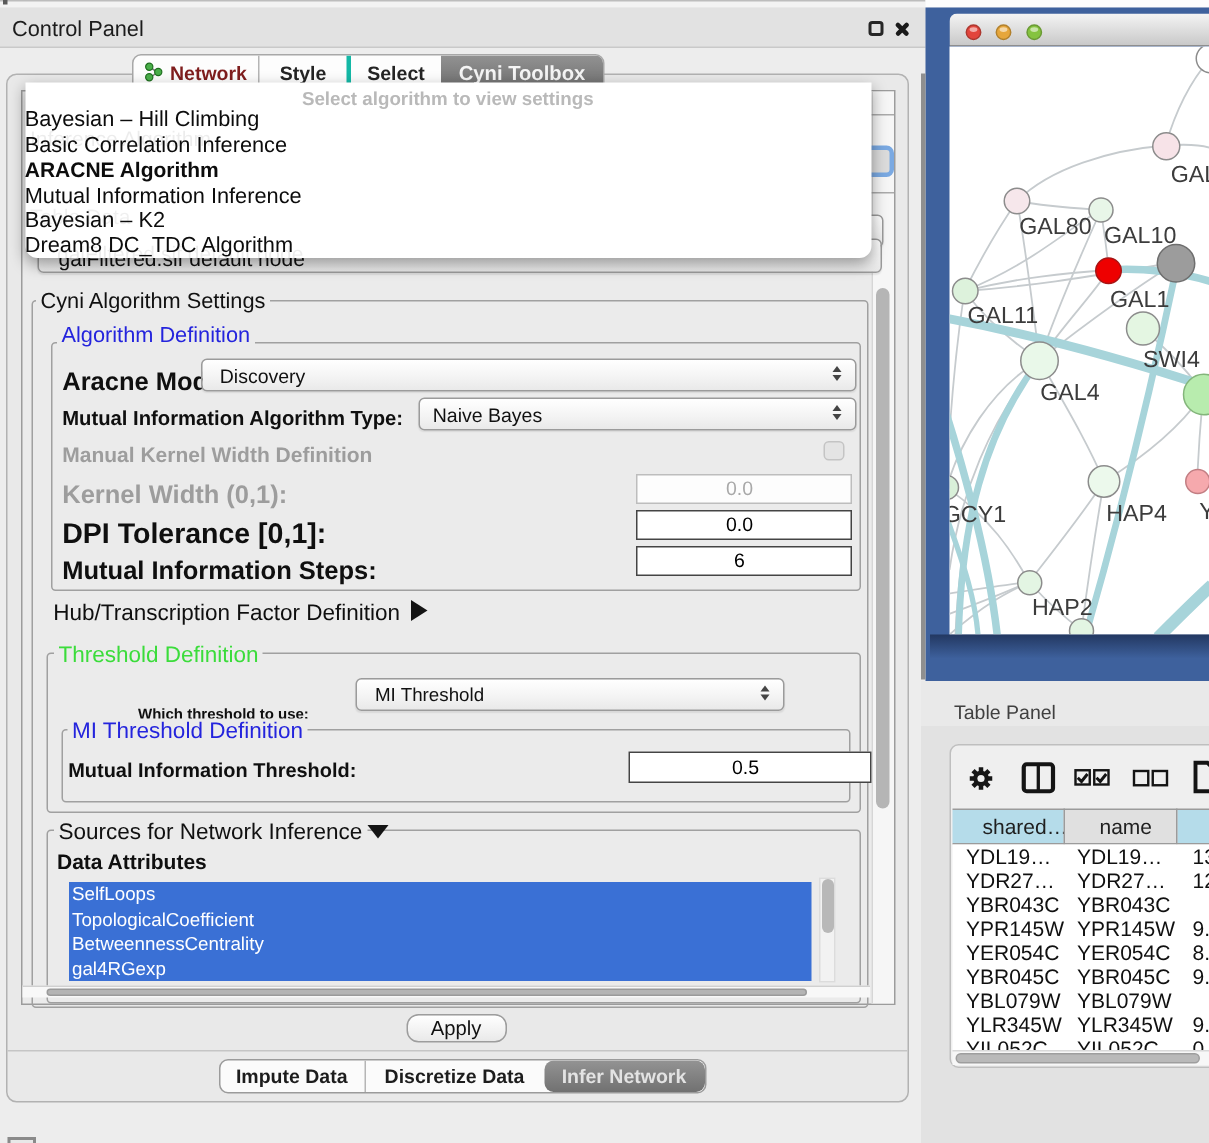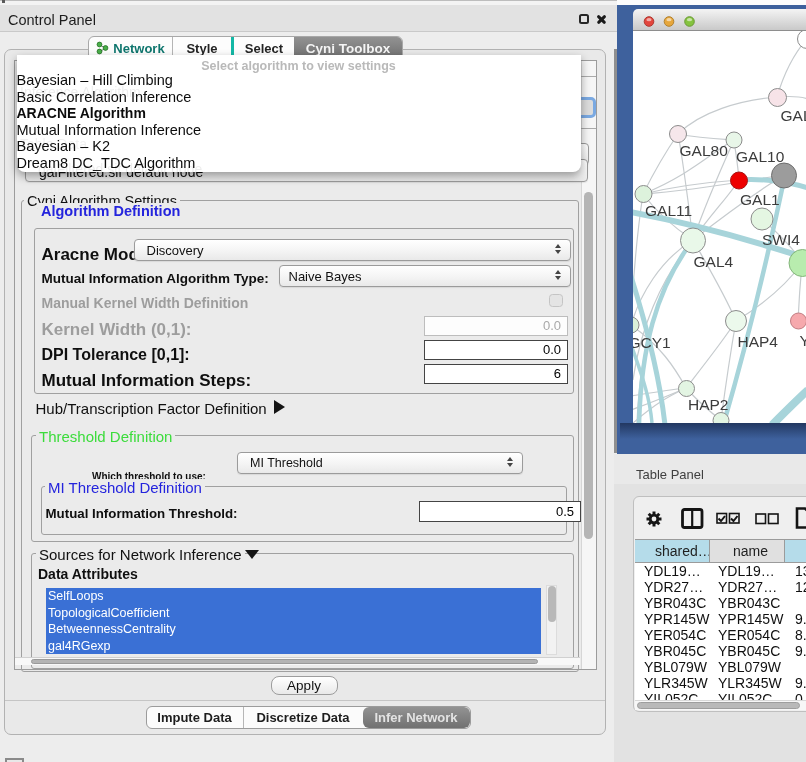--- a/index.html
+++ b/index.html
@@ -10,21 +10,21 @@
   .lbl{font-size:17px;color:#0f0f0f;white-space:nowrap;}
   .glabel{font-size:13px;white-space:nowrap;background:#ebebeb;padding:0 3px;}
   .grp{position:absolute;border:1px solid #a0a0a0;border-radius:3px;}
   .combo{position:absolute;border:1px solid #9b9b9b;border-radius:4px;
          background:linear-gradient(180deg,#ffffff 0%,#f4f4f4 55%,#e9e9e9 100%);
          box-shadow:0 1px 1px rgba(0,0,0,0.08);}
   .combo .ct{position:absolute;left:12px;top:3px;font-size:13px;color:#111;white-space:nowrap;}
   .spin{position:absolute;right:8px;width:7px;}
   .spin .up{width:0;height:0;border-left:3.5px solid transparent;border-right:3.5px solid transparent;border-bottom:4.5px solid #444;margin-bottom:2px;}
   .spin .dn{width:0;height:0;border-left:3.5px solid transparent;border-right:3.5px solid transparent;border-top:4.5px solid #444;}
-  .tf{position:absolute;background:#fff;font-size:13px;text-align:right;padding-right:6px;box-sizing:border-box;}
+  .tf{position:absolute;background:#fff;font-size:13px;text-align:center;padding-right:6px;box-sizing:border-box;}
   .tfon{border:1px solid #444;color:#000;}
   .tfoff{border:1px solid #bdbdbd;color:#a9a9a9;background:#fdfdfd;}
 </style>
 </head>
 <body>
 
 <div class="abs" style="left:0;top:0;width:617px;height:5px;background:#f3f3f3;border-top:1px solid #bdbdbd;box-sizing:border-box;"></div>
 <div class="abs" style="left:2px;top:0;width:3px;height:3px;background:#5a5a5a;"></div>
 <div class="abs" style="left:617px;top:0;width:189px;height:5px;background:#fdfdfd;"></div>
 
@@ -38,37 +38,37 @@
 
 <div class="abs" style="left:88px;top:36px;height:22px;display:flex;border:1px solid #a8a8a8;border-radius:6px 6px 0 0;overflow:hidden;background:#fdfdfd;">
   <div style="width:83px;display:flex;align-items:center;justify-content:center;border-right:1px solid #b5b5b5;">
     <svg width="13" height="14" viewBox="0 0 13 14" style="margin-right:4px;">
       <line x1="4" y1="4" x2="9" y2="7" stroke="#777" stroke-width="1"></line>
       <line x1="4" y1="11" x2="9" y2="7" stroke="#777" stroke-width="1"></line>
       <circle cx="3.5" cy="3.5" r="2.4" fill="#4aaf4a" stroke="#1f6f1f" stroke-width="0.8"></circle>
       <circle cx="3.5" cy="10.5" r="2.4" fill="#4aaf4a" stroke="#1f6f1f" stroke-width="0.8"></circle>
       <circle cx="9.5" cy="7" r="2.4" fill="#4aaf4a" stroke="#1f6f1f" stroke-width="0.8"></circle>
     </svg>
-    <span style="font-size:13px;font-weight:bold;color:#0f766e;">Network</span>
+    <span style="font-size:13px;font-weight:bold;color:#7f1d1d;">Network</span>
   </div>
   <div style="width:58px;display:flex;align-items:center;justify-content:center;border-right:3px solid #14b8a6;font-size:13px;font-weight:bold;color:#242424;">Style</div>
   <div style="width:60px;display:flex;align-items:center;justify-content:center;font-size:13px;font-weight:bold;color:#242424;">Select</div>
   <div style="width:108px;display:flex;align-items:center;justify-content:center;background:linear-gradient(180deg,#929292,#6f6f6f);font-size:13.5px;font-weight:bold;color:#f5f5f5;">Cyni Toolbox</div>
 </div>
 
 <div class="abs" style="left:14px;top:60px;width:583px;height:610px;background:#ebebeb;border:1px solid #9c9c9c;box-sizing:border-box;"></div>
 
 <div class="abs" style="left:581px;top:61px;width:15px;height:608px;background:#f6f6f6;border-left:1px solid #d6d6d6;box-sizing:border-box;"></div>
 <div class="abs" style="left:584px;top:192px;width:8.5px;height:347px;background:#b5b5b5;border-radius:4.5px;"></div>
 
 <div class="grp" style="left:20.5px;top:200px;width:556px;height:470px;"></div>
 <span class="abs glabel" style="left:24px;top:192.5px;color:#111;font-size:14.5px;">Cyni Algorithm Settings</span>
 
 <div class="grp" style="left:34px;top:228px;width:538px;height:164px;"></div>
-<span class="abs glabel" style="left:38px;top:203px;color:#2424dd;font-size:14.5px;font-weight:bold;">Algorithm Definition</span>
+<span class="abs glabel" style="left:38px;top:216px;color:#2424dd;font-size:14.5px;">Algorithm Definition</span>
 
 <span class="abs lbl b" style="left:41.5px;top:244.5px;">Aracne Mode:</span>
 <div class="combo" style="left:133.5px;top:239px;width:435px;height:20px;">
   <span class="ct">Discovery</span>
   <div class="spin" style="top:4px;">
       <div class="up"></div>
       <div class="dn"></div>
     </div>
 </div>
 
@@ -80,21 +80,21 @@
       <div class="dn"></div>
     </div>
 </div>
 
 <span class="abs lbl b" style="left:41.5px;top:294.5px;color:#9d9d9d;font-size:14px;text-align:right;">Manual Kernel Width Definition</span>
 <div class="abs" style="left:549px;top:294px;width:14px;height:13px;background:#e4e4e4;border:1px solid #c4c4c4;border-radius:3.5px;box-sizing:border-box;"></div>
 
 <span class="abs lbl b" style="left:41.5px;top:319.5px;color:#9d9d9d;">Kernel Width (0,1):</span>
 <div class="tf tfoff" style="left:424px;top:316px;width:144px;height:19.5px;line-height:18px;">0.0</div>
 
-<span class="abs lbl b" style="left:41.5px;top:346px;font-size:16px;">DPI Tolerance [0,1]:</span>
+<span class="abs lbl b" style="left:41.5px;top:346px;font-size:19px;">DPI Tolerance [0,1]:</span>
 <div class="tf tfon" style="left:424px;top:340px;width:144px;height:19.5px;line-height:18px;">0.0</div>
 
 <span class="abs lbl b" style="left:41.5px;top:371px;">Mutual Information Steps:</span>
 <div class="tf tfon" style="left:424px;top:364px;width:144px;height:19.5px;line-height:18px;">6</div>
 
 <span class="abs lbl" style="left:35.5px;top:399.5px;font-size:15px;">Hub/Transcription Factor Definition</span>
 <div class="abs" style="left:274px;top:400px;width:0;height:0;border-left:11px solid #141414;border-top:7px solid transparent;border-bottom:7px solid transparent;"></div>
 
 <div class="grp" style="left:31px;top:435px;width:541px;height:105px;"></div>
 <span class="abs glabel" style="left:36px;top:427.5px;color:#3bdc3b;font-size:15px;">Threshold Definition</span>

